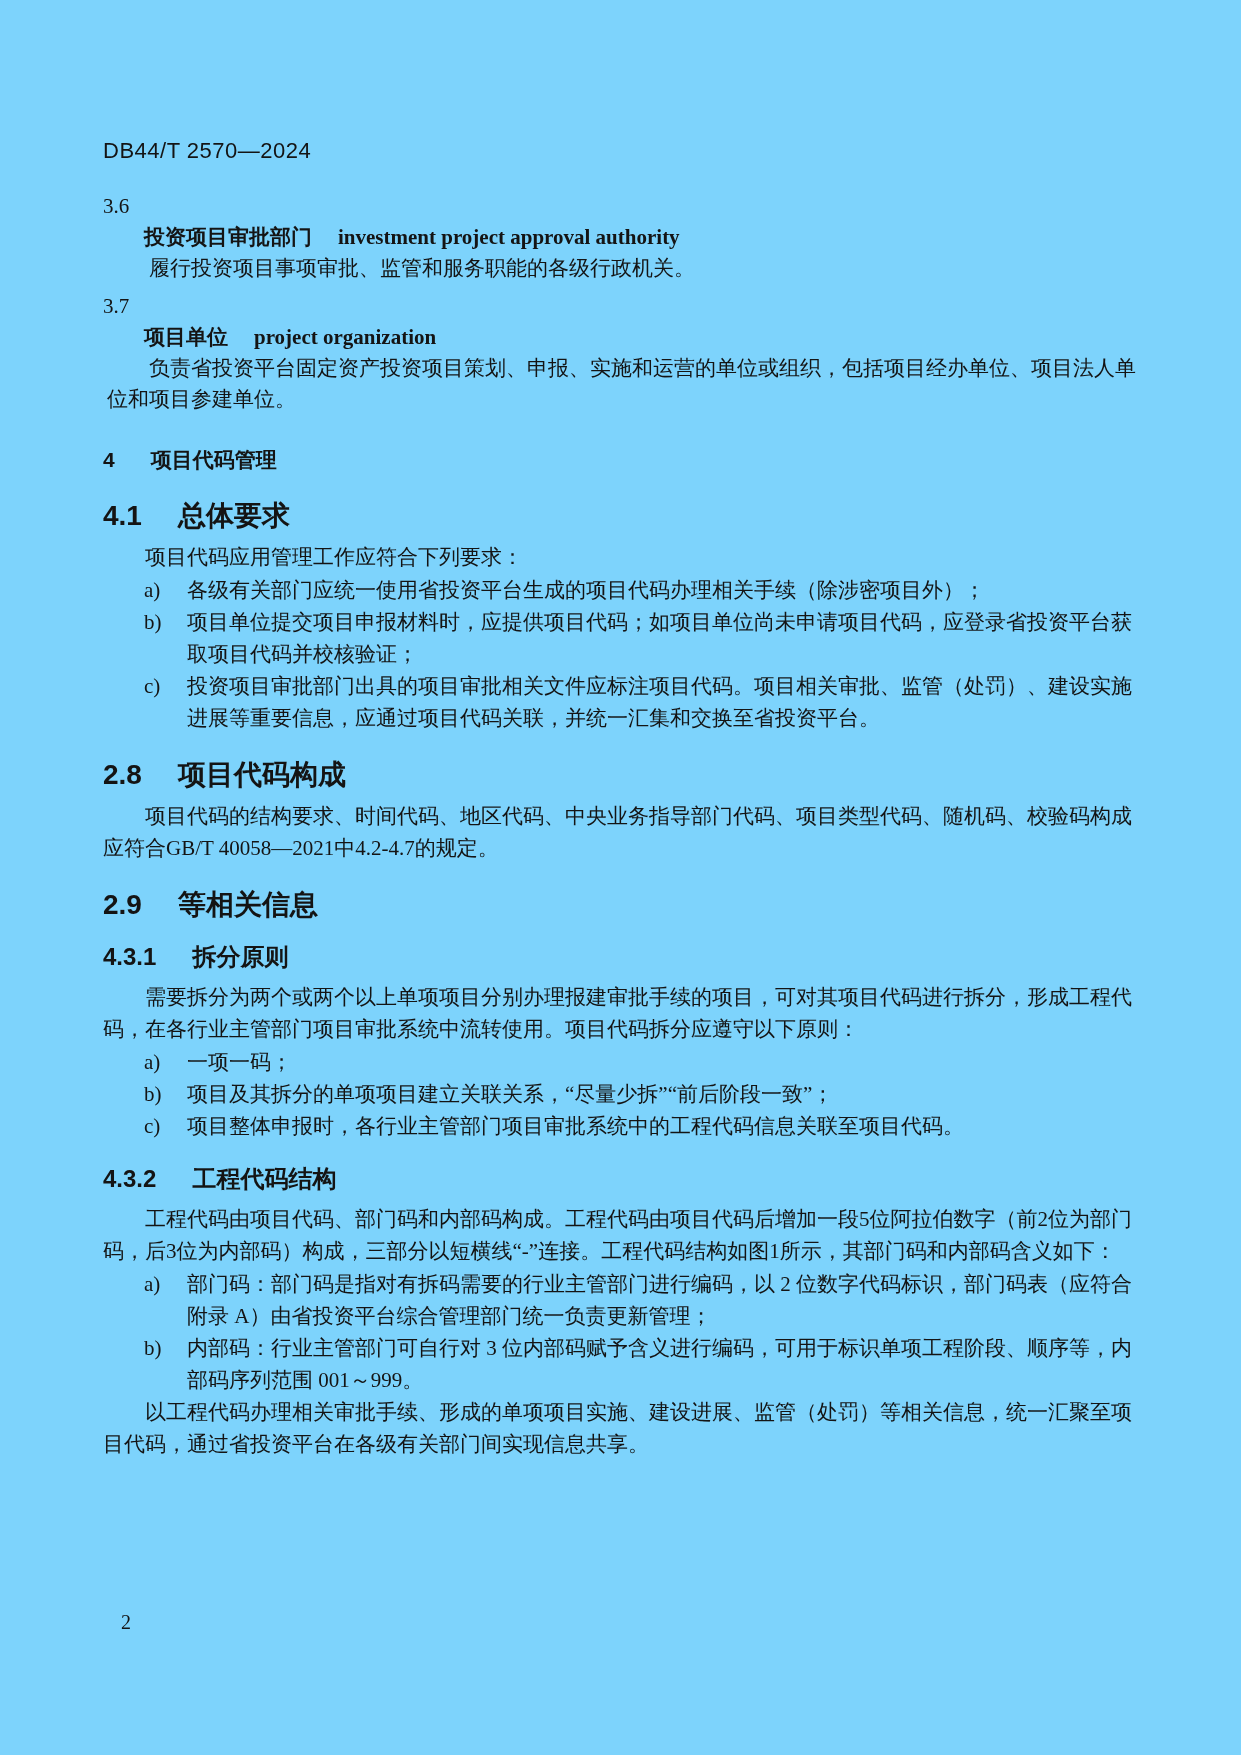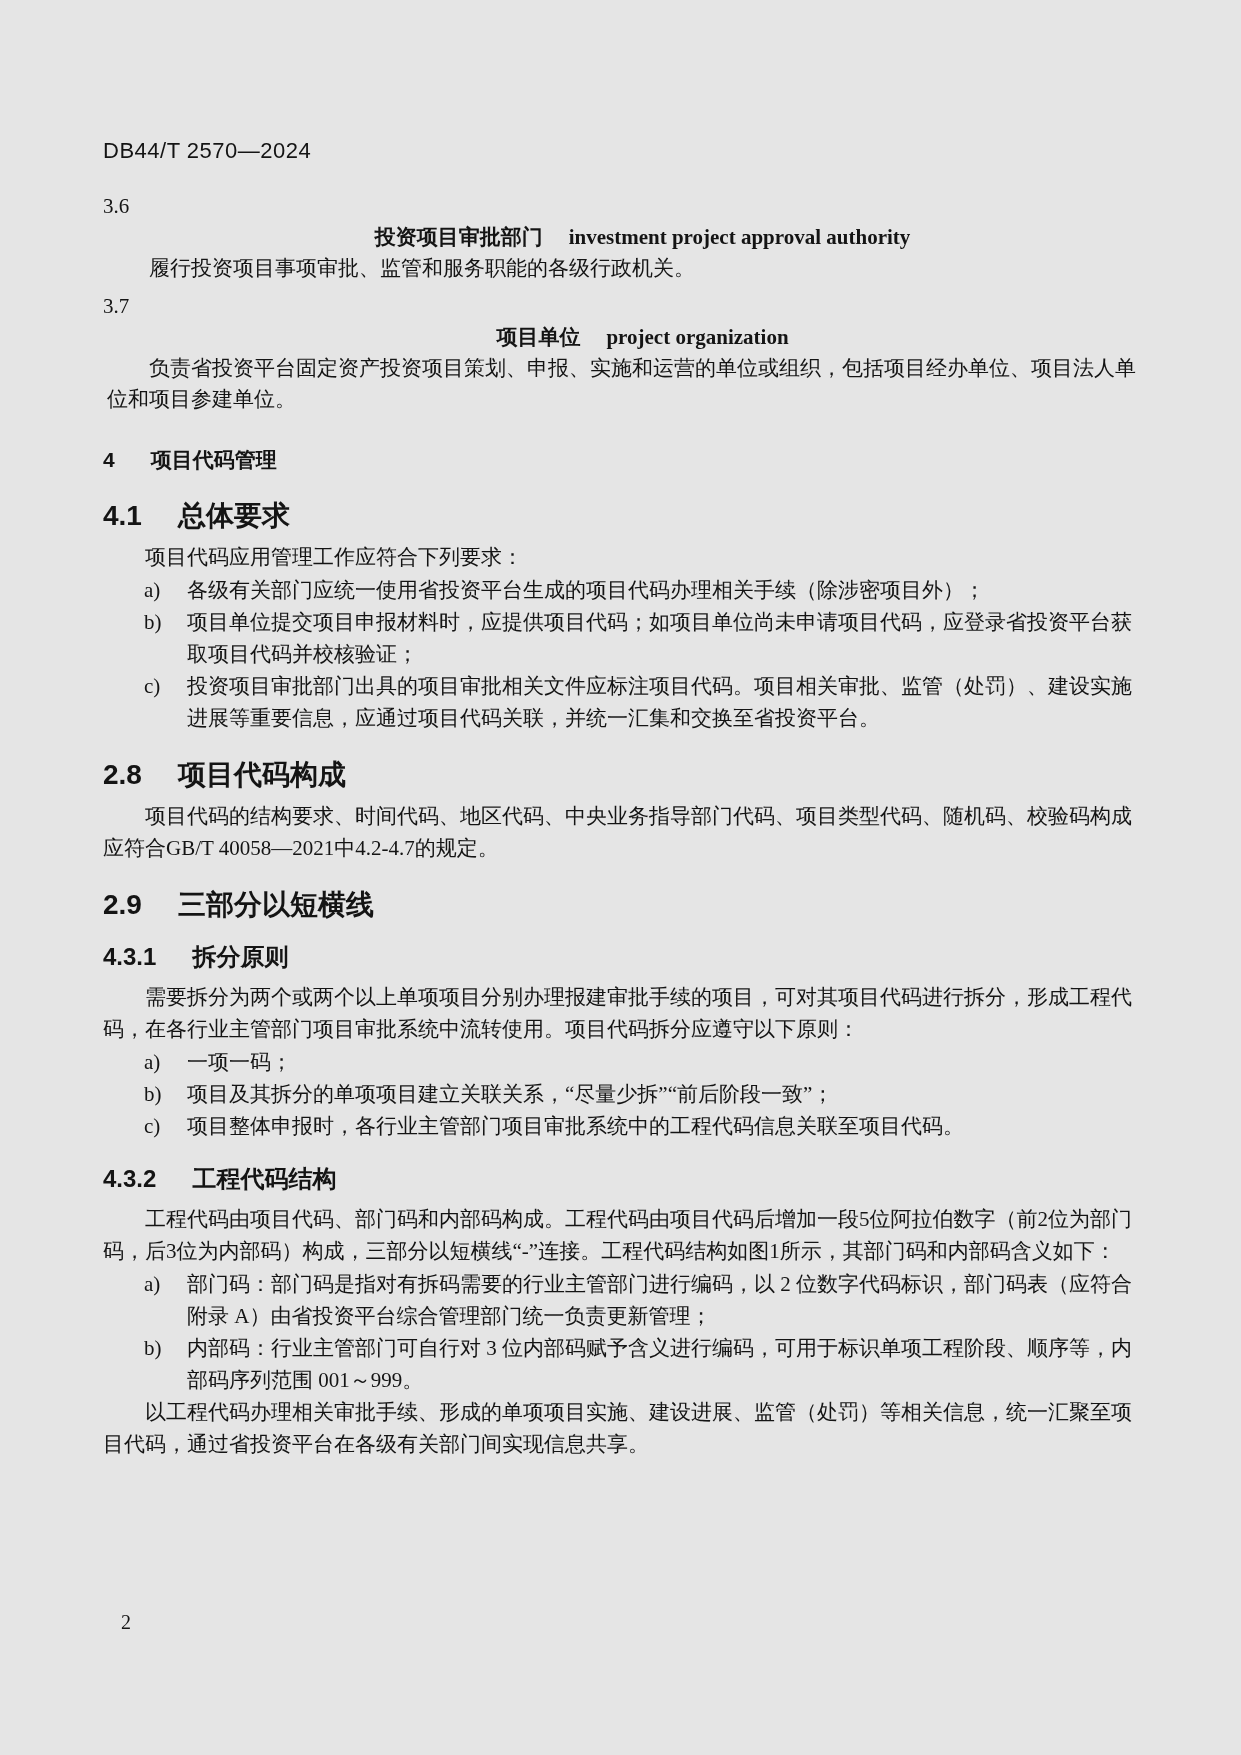--- a/index.html
+++ b/index.html
@@ -1,20 +1,20 @@
 <!DOCTYPE html>
 <html><head>
 <meta charset="utf-8">
 <style>
   html, body { margin: 0; padding: 0; background: #ffffff; }
   .page {
     position: relative;
     width: 1241px;
     height: 1755px;
-    background: #e5e5e5;
+    background: #7dd3fc;
     color: #141414;
     font-family: "Liberation Serif", serif;
     font-size: 21px;
     line-height: 31px;
     overflow: hidden;
   }
   .content {
     position: absolute;
     left: 103px;
     top: 138px;
@@ -30,21 +30,20 @@
   
   .term-num {
     font-family: "Liberation Serif", serif;
     line-height: 29px;
     margin-top: 8px;
   }
   .term-title {
     padding-left: 41px;
     line-height: 29px;
     margin-top: 1px;
-    text-align: center;
   }
   .term-title .zh {
     font-family: "Liberation Sans", sans-serif;
     font-weight: 700;
   }
   .term-title .en {
     font-family: "Liberation Serif", serif;
     font-weight: 700;
     margin-left: 26px;
   }
@@ -145,21 +144,21 @@
       <span class="marker">c)</span>
         <span class="li-text">投资项目审批部门出具的项目审批相关文件应标注项目代码。项目相关审批、监管（处罚）、建设实施进展等重要信息，应通过项目代码关联，并统一汇集和交换至省投资平台。</span>
     </div>
 
     <h2 class="section">
       <span class="hnum">2.8</span><span class="htitle">项目代码构成</span>
     </h2>
     <p class="body-par">项目代码的结构要求、时间代码、地区代码、中央业务指导部门代码、项目类型代码、随机码、校验码构成应符合GB/T 40058—2021中4.2-4.7的规定。</p>
 
     <h2 class="section">
-      <span class="hnum">2.9</span><span class="htitle">三部分以短横线</span>
+      <span class="hnum">2.9</span><span class="htitle">等相关信息</span>
     </h2>
 
     <h3 class="subsection">
       <span class="hnum">4.3.1</span><span class="htitle">拆分原则</span>
     </h3>
     <p class="body-par">需要拆分为两个或两个以上单项项目分别办理报建审批手续的项目，可对其项目代码进行拆分，形成工程代码，在各行业主管部门项目审批系统中流转使用。项目代码拆分应遵守以下原则：</p>
     <div class="list-item">
       <span class="marker">a)</span>
         <span class="li-text">一项一码；</span>
     </div>

